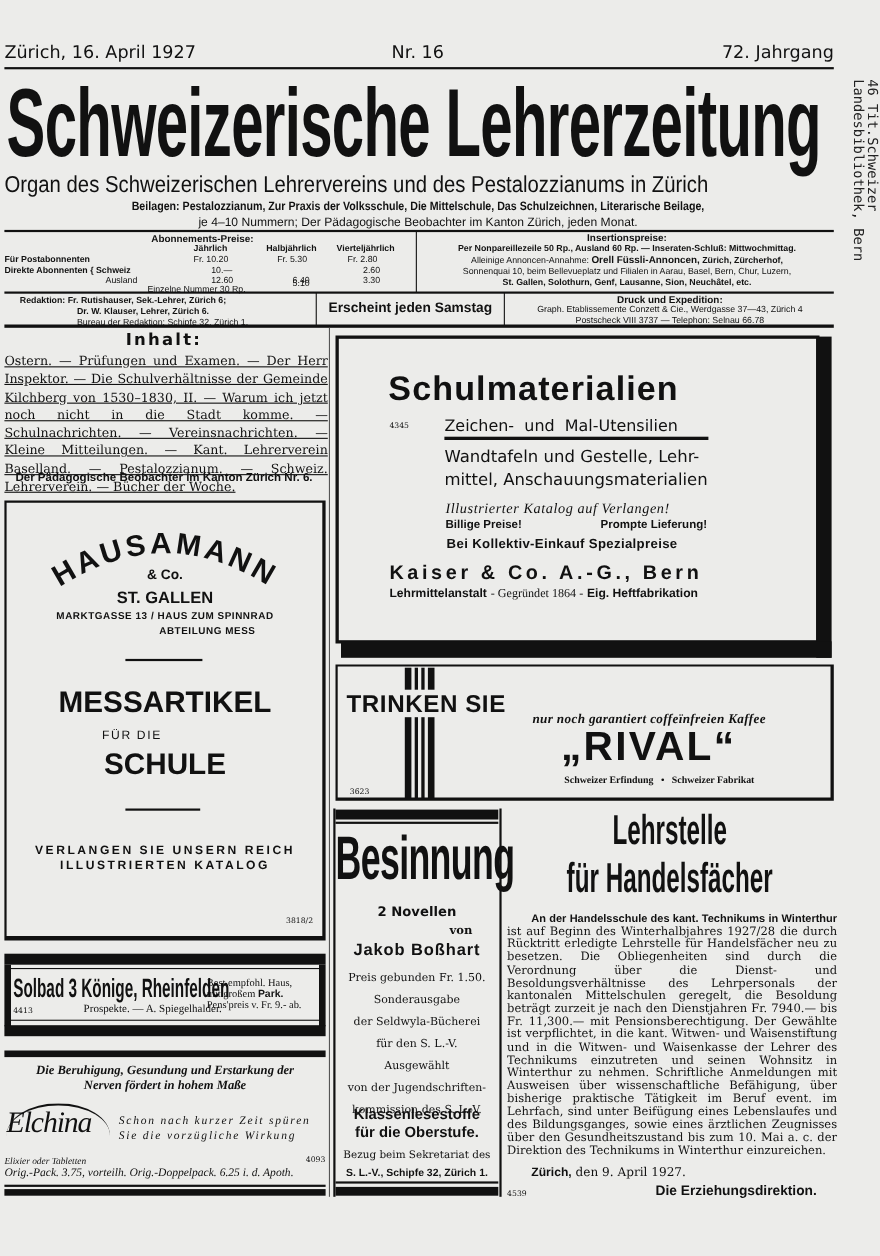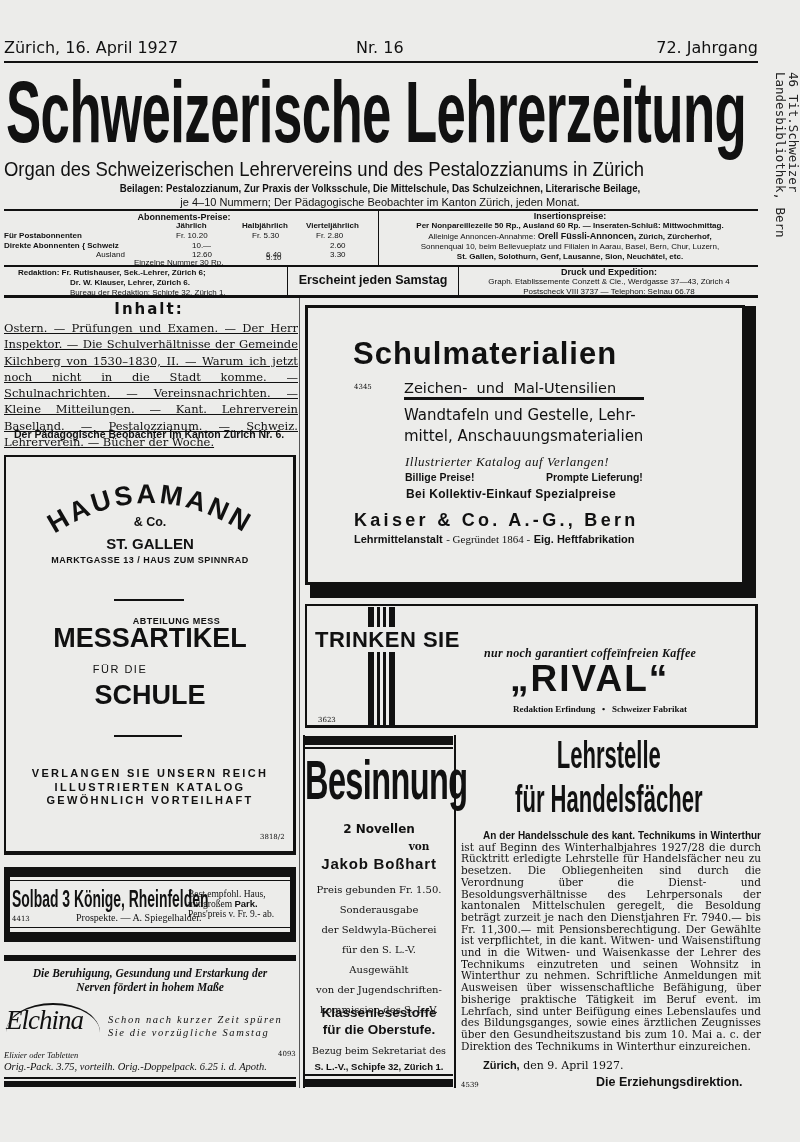--- a/index.html
+++ b/index.html
@@ -164,30 +164,29 @@
   <defs>
       <path id="arc" d="M 12 88 Q 130 -6 248 88"></path>
     </defs>
   <text font-family="Liberation Sans, sans-serif" font-weight="bold" font-size="27" letter-spacing="3" fill="#111">
     <textPath href="#arc" startOffset="50%" text-anchor="middle">HAUSAMANN</textPath>
   </text>
 </svg>
 <div class="abs sans bold center" style="top:515px; left:4px; width:292px; font-size:12.5px;">&amp; Co.</div>
 <div class="abs sans bold center" style="top:535px; left:4px; width:292px; font-size:15px;">ST. GALLEN</div>
 <div class="abs sans bold center" style="top:555px; left:4px; width:292px; font-size:9px; letter-spacing:0.5px;">MARKTGASSE 13 / HAUS ZUM SPINNRAD</div>
-<div class="abs sans bold center" style="top:568px; left:8px; width:337px; font-size:9px; letter-spacing:0.5px;margin-top:48px;">ABTEILUNG MESS</div>
+<div class="abs sans bold center" style="top:568px; left:20px; width:337px; font-size:9px; letter-spacing:0.5px;">ABTEILUNG MESS</div>
 <div class="hr" style="top:599px; left:114px; width:70px; height:2px;"></div>
 <div class="abs sans bold center" style="top:623px; left:4px; width:292px; font-size:27px;">MESSARTIKEL</div>
 <div class="abs sans center" style="top:663px; left:4px; width:232px; font-size:11px; letter-spacing:1.5px;">FÜR DIE</div>
 <div class="abs sans bold center" style="top:680px; left:4px; width:292px; font-size:27px;">SCHULE</div>
 <div class="hr" style="top:735px; left:114px; width:68px; height:2px;"></div>
 <div class="abs sans bold center" style="top:767px; left:4px; width:292px; font-size:11px; line-height:13.5px; letter-spacing:2.3px;">
   <div>VERLANGEN SIE UNSERN REICH</div>
   <div>ILLUSTRIERTEN KATALOG</div>
-  <div>GEWÖHNLICH VORTEILHAFT</div>
 </div>
 <div class="abs noid" style="top:833px; left:260px;">3818/2</div>
 
 <div class="bar-black" style="top:867px; left:4px; width:292px; height:10px;"></div>
 <div class="hr" style="top:880px; left:10px; width:280px; height:1px;"></div>
 <div class="bar-black" style="top:877px; left:4px; width:6px; height:56px;"></div>
 <div class="bar-black" style="top:877px; left:290px; width:6px; height:56px;"></div>
 <div class="abs cond" style="top:886px; left:12px; font-size:24px; line-height:26px; white-space:nowrap; transform:scaleX(0.58);">Solbad 3 Könige, Rheinfelden</div>
 <div class="abs lserif" style="top:889px; left:188px; width:96px; font-size:9.5px; line-height:10px; text-align:justify;">
   <div>Best empfohl. Haus,</div>
@@ -201,21 +200,21 @@
 <div class="bar-black" style="top:955px; left:4px; width:292px; height:6px;"></div>
 
 <div class="abs lserif bold ital center" style="top:966px; left:4px; width:292px; font-size:11.5px; line-height:14px;">
   <div>Die Beruhigung, Gesundung und Erstarkung der</div>
   <div>Nerven fördert in hohem Maße</div>
 </div>
 <div class="abs" style="top:1003px; left:6px; width:94px; height:40px; border-top:2px solid #111; border-radius:50% 50% 0 0 / 70% 70% 0 0;"></div>
 <div class="abs lserif ital" style="top:1005px; left:6px; font-size:27px; letter-spacing:-1px;">Elchina</div>
 <div class="abs lserif ital" style="top:1013px; left:108px; width:188px; font-size:10.5px; line-height:13px; letter-spacing:1.6px;">
   <div>Schon nach kurzer Zeit spüren</div>
-  <div>Sie die vorzügliche Samstag</div>
+  <div>Sie die vorzügliche Wirkung</div>
 </div>
 <div class="abs lserif ital" style="top:1050px; left:4px; font-size:8.5px;">Elixier oder Tabletten</div>
 <div class="abs noid" style="top:1050px; left:278px;">4093</div>
 <div class="abs lserif ital" style="top:1061px; left:4px; font-size:10.5px; white-space:nowrap;">Orig.-Pack. 3.75, vorteilh. Orig.-Doppelpack. 6.25 i. d. Apoth.</div>
 <div class="hr" style="top:1077px; left:4px; width:292px; height:2px;"></div>
 <div class="bar-black" style="top:1081px; left:4px; width:292px; height:6px;"></div>
 
 <div class="box" style="top:604px; left:305px; width:453px; height:124px; border-width:2px; border-right-width:3px; border-bottom-width:3px;"></div>
 <div class="bar-black" style="top:607px; left:368px; width:6px; height:20px;"></div>
 <div class="bar-black" style="top:607px; left:377px; width:3px; height:20px;"></div>
@@ -223,21 +222,21 @@
 <div class="bar-black" style="top:607px; left:389px; width:6px; height:20px;"></div>
 <div class="abs sans bold" style="top:627px; left:315px; font-size:22px; letter-spacing:0.5px;">TRINKEN SIE</div>
 <div class="bar-black" style="top:652px; left:368px; width:6px; height:74px;"></div>
 <div class="bar-black" style="top:652px; left:377px; width:3px; height:74px;"></div>
 <div class="bar-black" style="top:652px; left:383px; width:3px; height:74px;"></div>
 <div class="bar-black" style="top:652px; left:389px; width:6px; height:74px;"></div>
 <div class="abs noid" style="top:716px; left:318px;">3623</div>
 <div class="abs lserif bold ital" style="top:646px; left:484px; font-size:12px; white-space:nowrap; letter-spacing:0.3px;">nur noch garantiert coffeïnfreien Kaffee</div>
 <div class="abs sans bold" style="top:658px; left:510px; font-size:37px; letter-spacing:2px;">„RIVAL“</div>
 <div class="abs lserif bold" style="top:704px; left:513px; font-size:9px; white-space:nowrap;">
-  <span>Redaktion Erfindung</span>
+  <span>Schweizer Erfindung</span>
   &nbsp;&nbsp;<span>•</span>&nbsp;&nbsp;
   <span>Schweizer Fabrikat</span>
 </div>
 
 <div class="vr" style="top:735px; left:303px; width:2px; height:353px;"></div>
 <div class="vr" style="top:735px; left:454px; width:2px; height:353px;"></div>
 <div class="bar-black" style="top:736px; left:305px; width:148px; height:9px;"></div>
 <div class="hr" style="top:747px; left:305px; width:148px; height:2px;"></div>
 <div class="abs cond center" style="top:748px; left:305px; width:254px; font-size:56px; line-height:64px; white-space:nowrap; transform:scaleX(0.58); letter-spacing:-1px;">Besinnung</div>
 <div class="abs sansc bold center" style="top:822px; left:305px; width:148px; font-size:12px;">2 Novellen</div>

